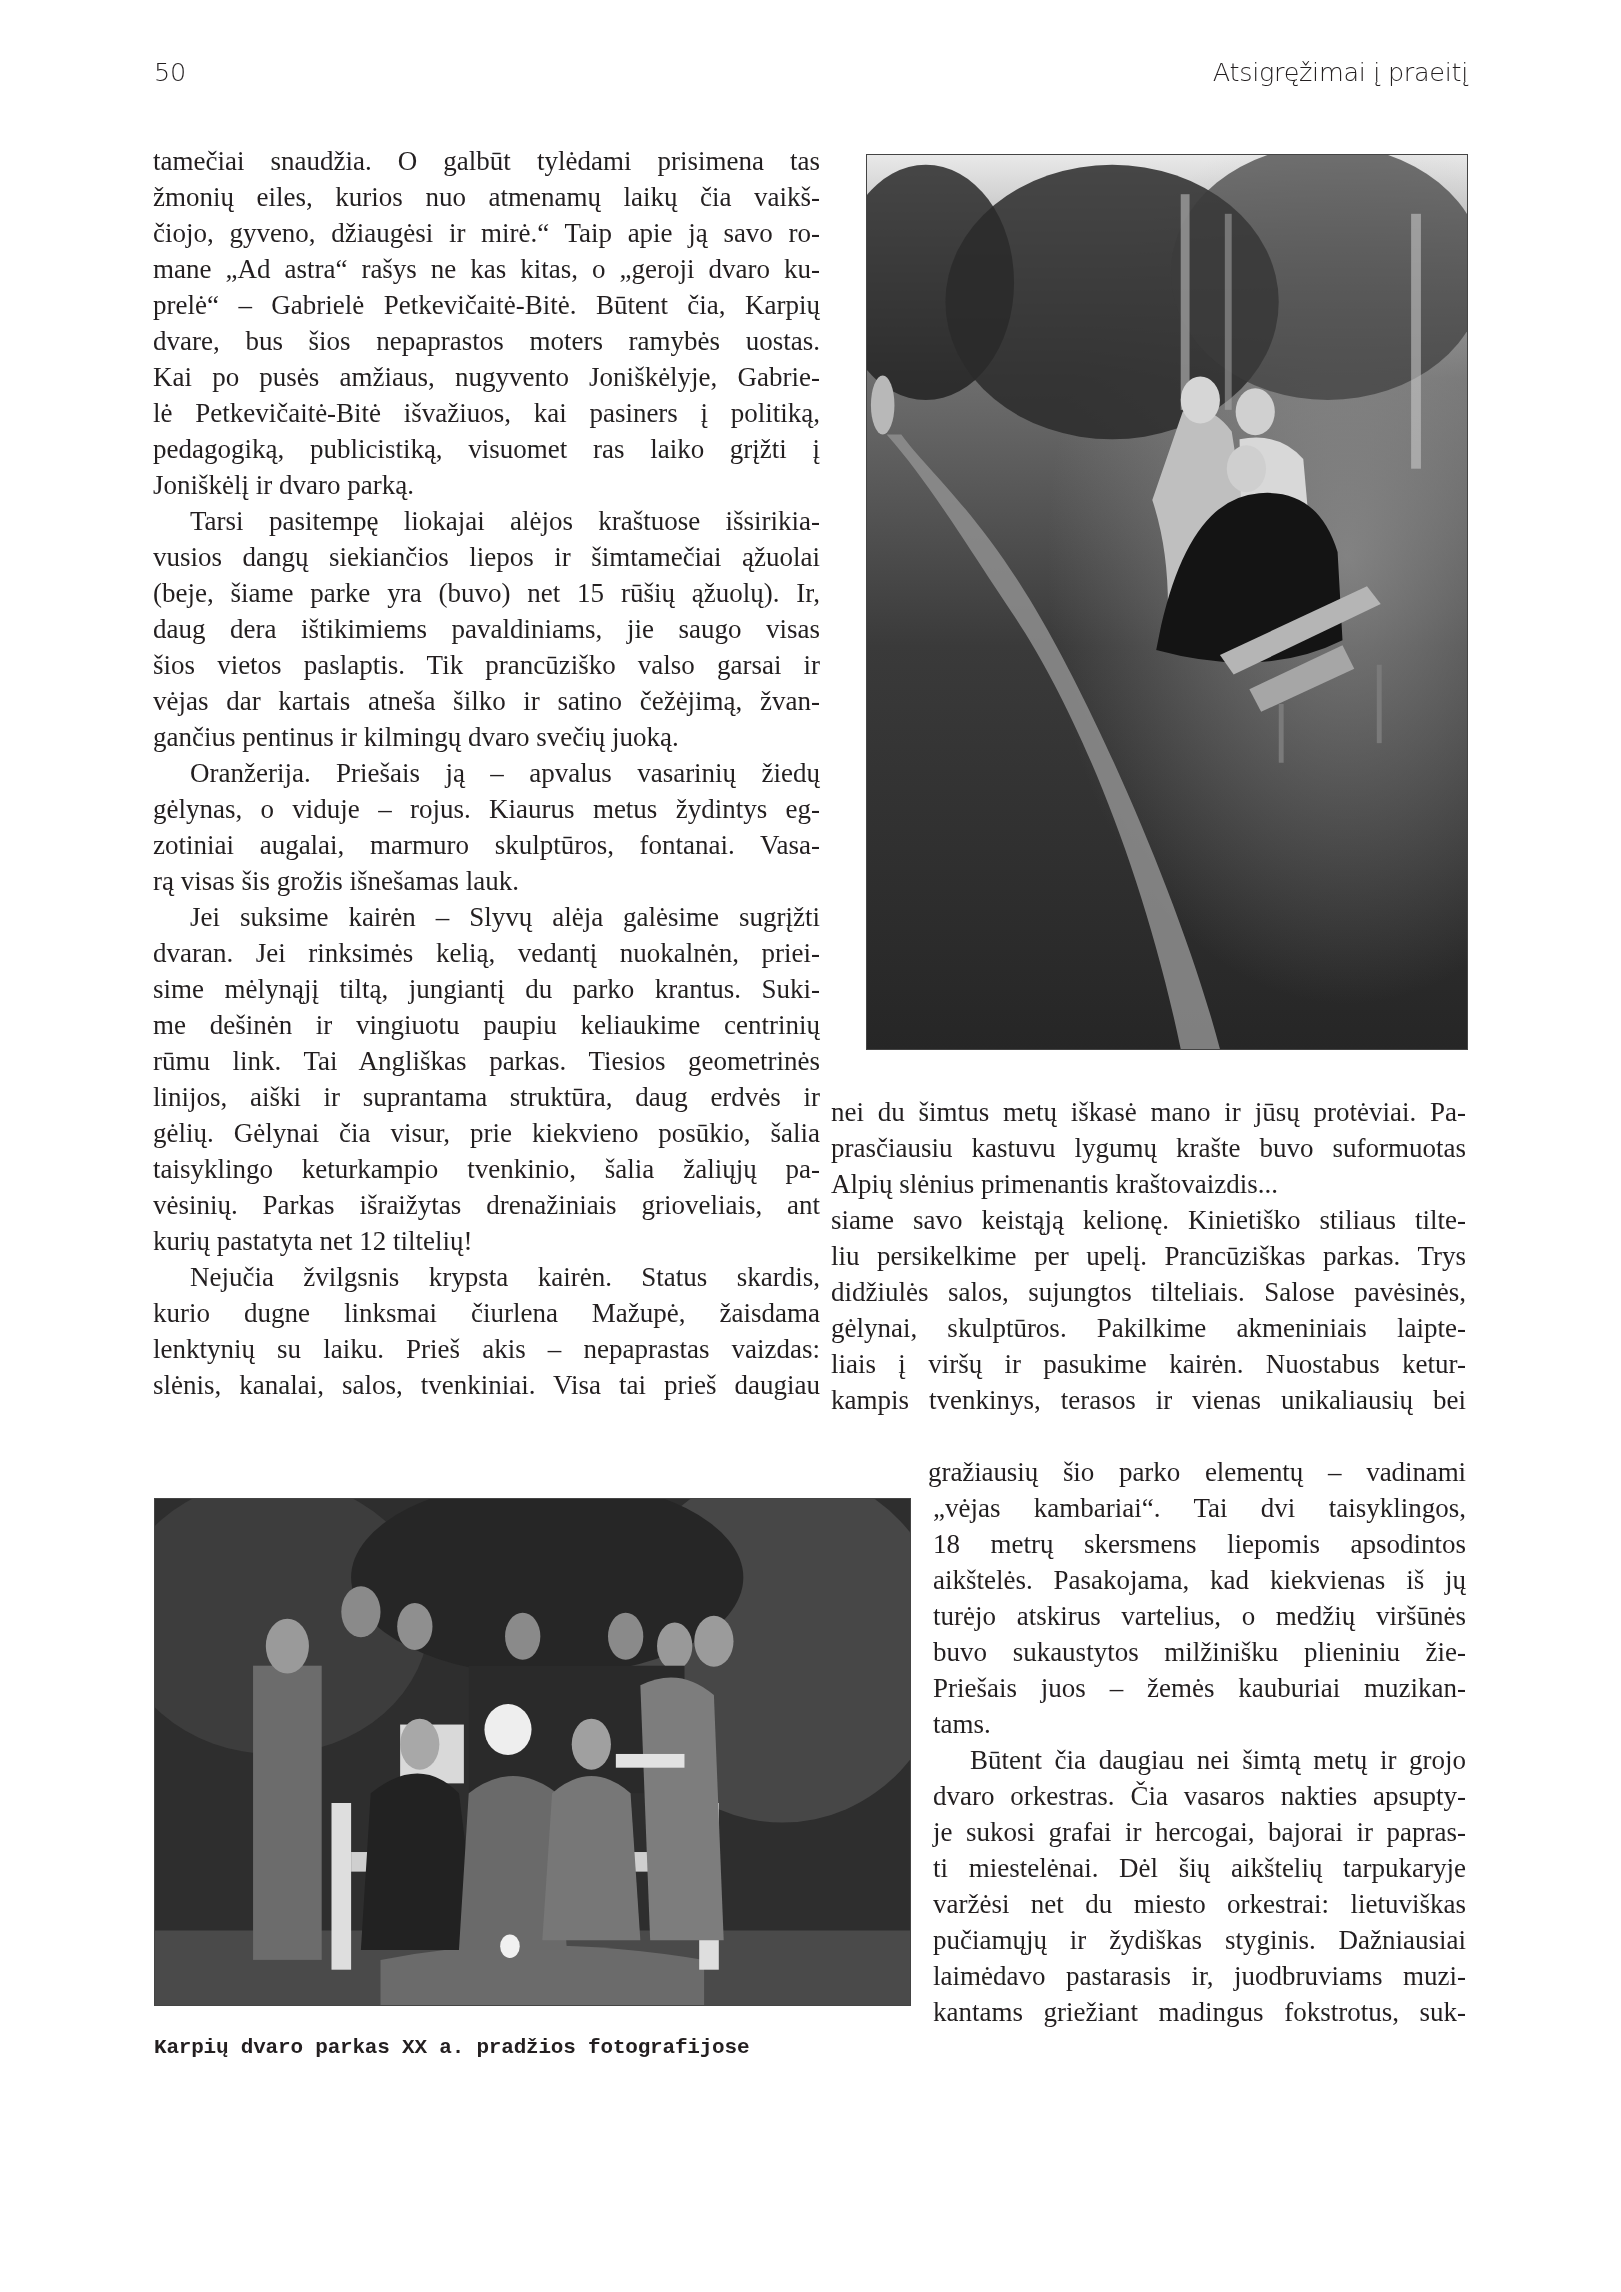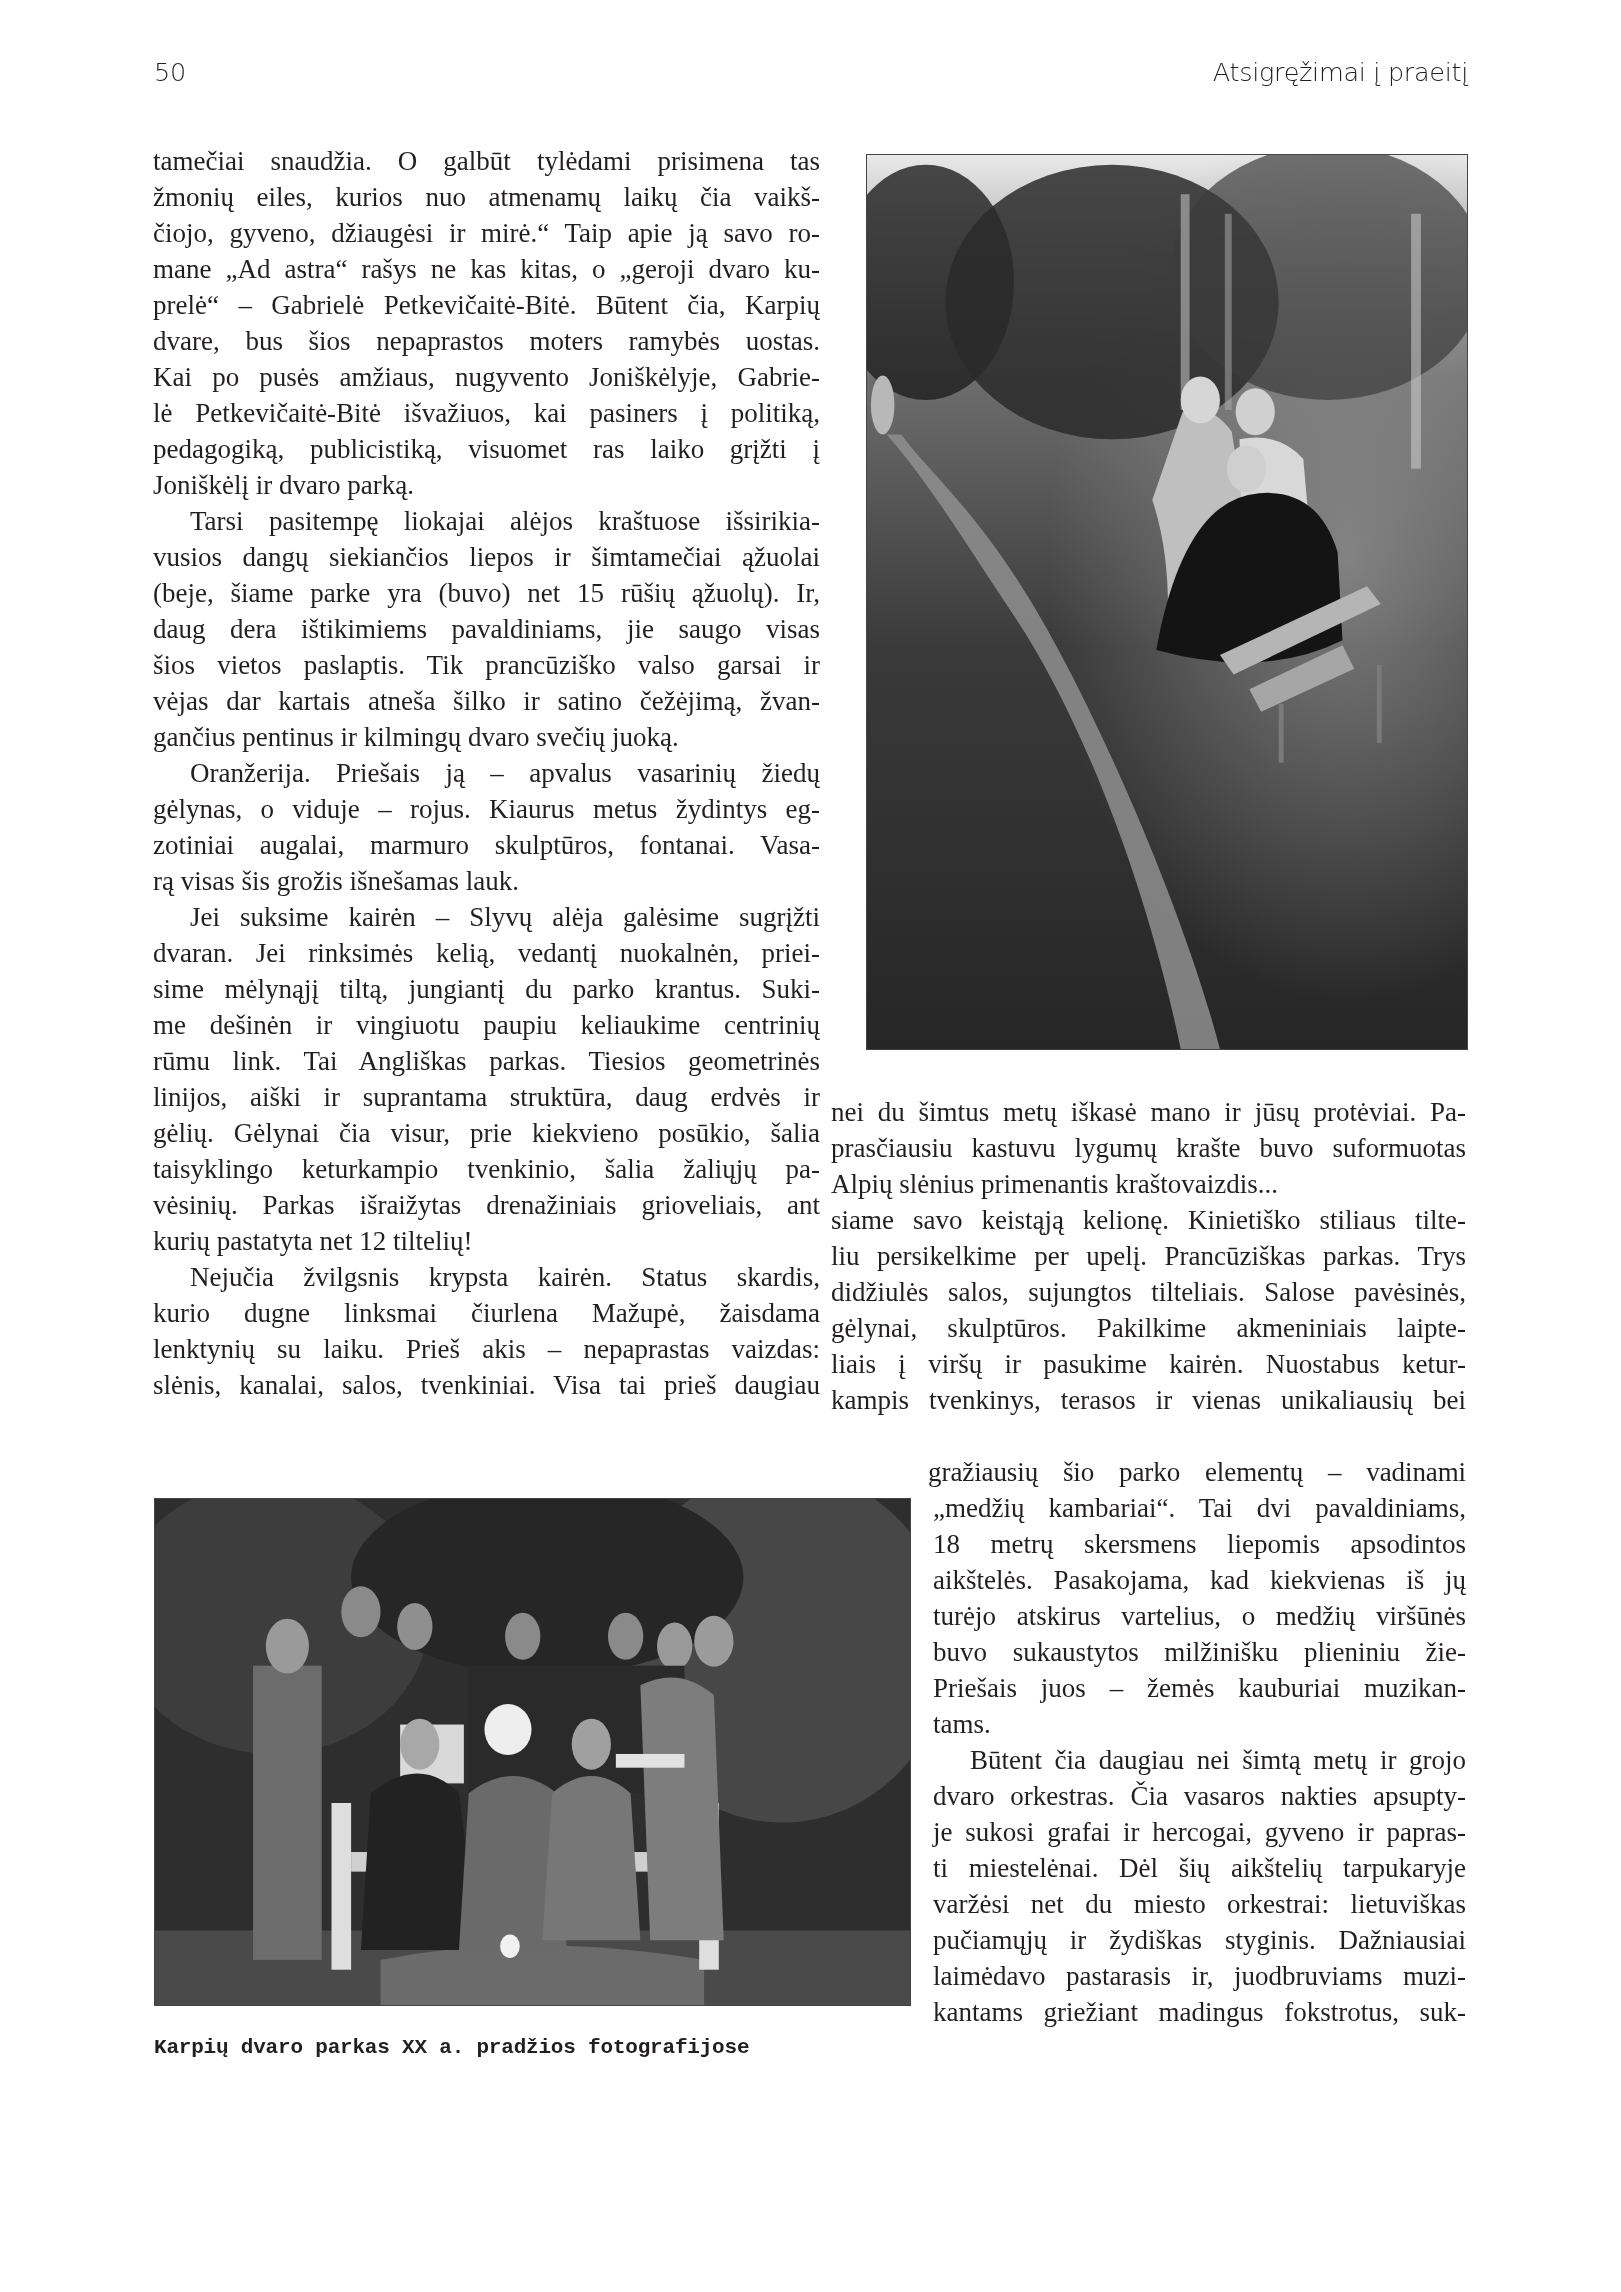--- a/index.html
+++ b/index.html
@@ -73,30 +73,30 @@
       <div class="line last">Alpių slėnius primenantis kraštovaizdis...</div>
       <div class="line">siame savo keistąją kelionę. Kinietiško stiliaus tilte-</div>
       <div class="line">liu persikelkime per upelį. Prancūziškas parkas. Trys</div>
       <div class="line">didžiulės salos, sujungtos tilteliais. Salose pavėsinės,</div>
       <div class="line">gėlynai, skulptūros. Pakilkime akmeniniais laipte-</div>
       <div class="line">liais į viršų ir pasukime kairėn. Nuostabus ketur-</div>
       <div class="line">kampis tvenkinys, terasos ir vienas unikaliausių bei</div>
     </div>
   <div class="col col-right-b">
       <div class="line first" style="letter-spacing: -0.1px;">gražiausių šio parko elementų – vadinami</div>
-      <div class="line">„medžių kambariai“. Tai dvi pavaldiniams,</div>
+      <div class="line">„vėjas kambariai“. Tai dvi taisyklingos,</div>
       <div class="line">18 metrų skersmens liepomis apsodintos</div>
       <div class="line">aikštelės. Pasakojama, kad kiekvienas iš jų</div>
       <div class="line">turėjo atskirus vartelius, o medžių viršūnės</div>
       <div class="line">buvo sukaustytos milžinišku plieniniu žie-</div>
       <div class="line">Priešais juos – žemės kauburiai muzikan-</div>
       <div class="line last">tams.</div>
       <div class="line indent">Būtent čia daugiau nei šimtą metų ir grojo</div>
       <div class="line">dvaro orkestras. Čia vasaros nakties apsupty-</div>
-      <div class="line">je sukosi grafai ir hercogai, gyveno ir papras-</div>
+      <div class="line">je sukosi grafai ir hercogai, bajorai ir papras-</div>
       <div class="line">ti miestelėnai. Dėl šių aikštelių tarpukaryje</div>
       <div class="line">varžėsi net du miesto orkestrai: lietuviškas</div>
       <div class="line">pučiamųjų ir žydiškas styginis. Dažniausiai</div>
       <div class="line">laimėdavo pastarasis ir, juodbruviams muzi-</div>
       <div class="line">kantams griežiant madingus fokstrotus, suk-</div>
     </div>
 
   <div class="photo photo-top" title="Three women posing on a wooden bench beside a narrow footpath in a wooded park (black-and-white)">
     <svg viewBox="0 0 612 912" preserveAspectRatio="none">
       <defs>

